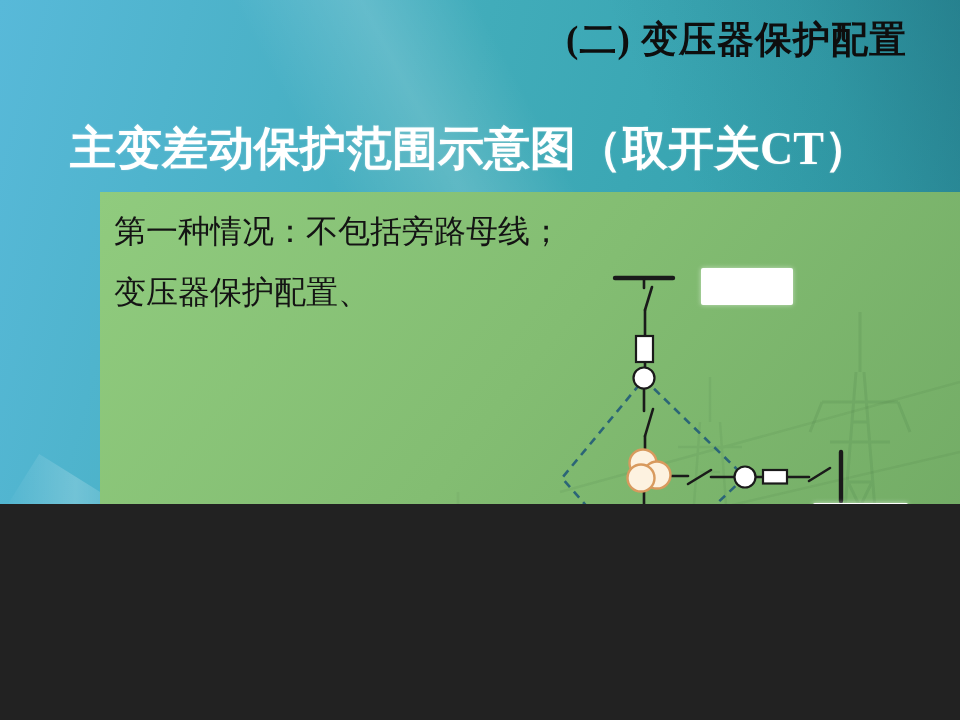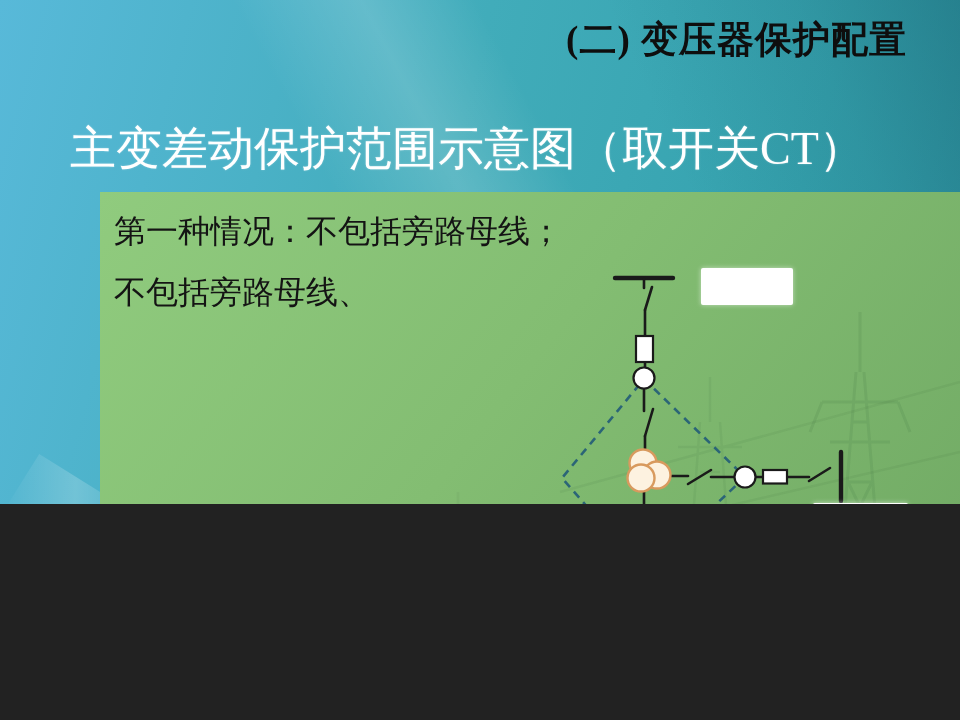--- a/index.html
+++ b/index.html
@@ -36,21 +36,21 @@
     background:linear-gradient(90deg,#35707b 0%,var(--bottom-band) 40%,#23535f 100%);
   }
   
   .section-heading{
     position:absolute;top:15px;right:53px;z-index:5;
     font-size:37px;font-weight:bold;color:var(--heading-text);
     letter-spacing:1px;white-space:nowrap;
   }
   .slide-title{
     position:absolute;left:70px;top:118px;z-index:5;
-    font-size:46px;font-weight:normal;color:var(--title-text);
+    font-size:46px;font-weight:bold;color:var(--title-text);
     white-space:nowrap;text-shadow:0 0 2px rgba(255,255,255,.35);
   }
   .body-text{position:absolute;left:114px;top:201px;z-index:5;}
   .body-line{
     font-size:32px;line-height:61px;color:var(--body-text);
     font-weight:500;white-space:nowrap;
   }
   
   .diagram{position:absolute;left:0;top:0;z-index:6;}
   .label-box{
@@ -100,21 +100,21 @@
     </g>
   </svg>
 
   <div class="bottom-band"></div>
 
   <div class="section-heading">(二) 变压器保护配置</div>
   <div class="slide-title">主变差动保护范围示意图（取开关CT）</div>
 
   <div class="body-text">
     <div class="body-line">第一种情况：不包括旁路母线；</div>
-    <div class="body-line">不包括旁路母线、</div>
+    <div class="body-line">变压器保护配置、</div>
   </div>
 
   <svg class="diagram" width="960" height="720" viewBox="0 0 960 720">
 
     <polygon points="644,379 745,477 644,572 562,478" fill="none" stroke="var(--diamond-dash)" stroke-width="2.6" stroke-dasharray="8 6"></polygon>
 
     <g stroke="var(--diagram-line)" stroke-width="2.6" fill="none" stroke-linecap="round">
 
       <path d="M615 278 H673" stroke-width="4.4"></path>
       <path d="M644 279 V288"></path>

